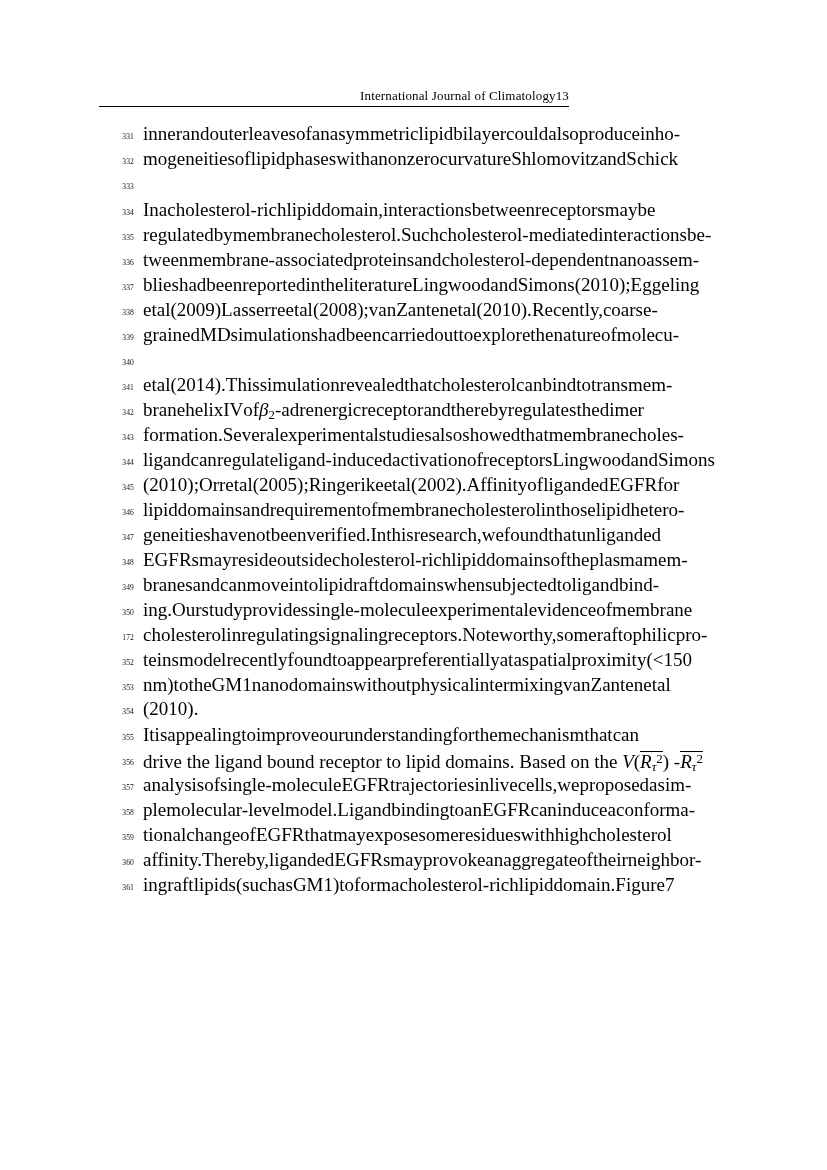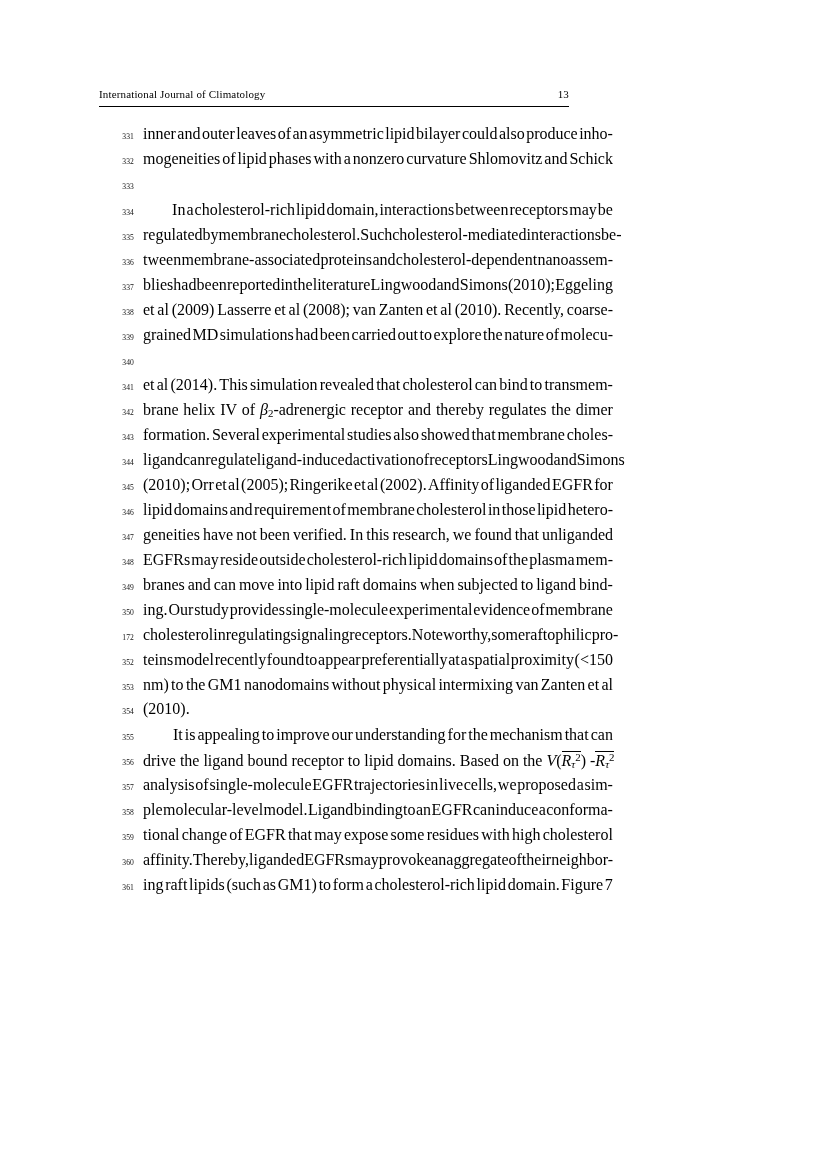--- a/index.html
+++ b/index.html
@@ -18,22 +18,22 @@
   }
 
   
   .runhead {
     position: absolute;
     left: 99px;
     top: 88px;
     width: 470px;
     display: flex;
     align-items: baseline;
-    justify-content: space-between;
-    font-size: 11px;
+    justify-content: flex-end;
+    font-size: 13px;
     letter-spacing: 0.15px;
   }
   .runhead-title { white-space: nowrap; }
   .runhead-page  { white-space: nowrap; }
   .runhead-rule {
     position: absolute;
     left: 99px;
     top: 106px;
     width: 470px;
     height: 1px;
@@ -61,21 +61,21 @@
     text-align: right;
     font-size: 7.6px;
     color: #111111;
     letter-spacing: 0.1px;
     top: 7px;
   }
   .ltext {
     position: absolute;
     left: 99px;
     width: 470px;
-    font-size: 16px;
+    font-size: 19px;
     line-height: 17px;
     top: 0;
     white-space: nowrap;
   }
   
   .ltext.just {
     display: flex;
     justify-content: space-between;
     white-space: pre;
   }

